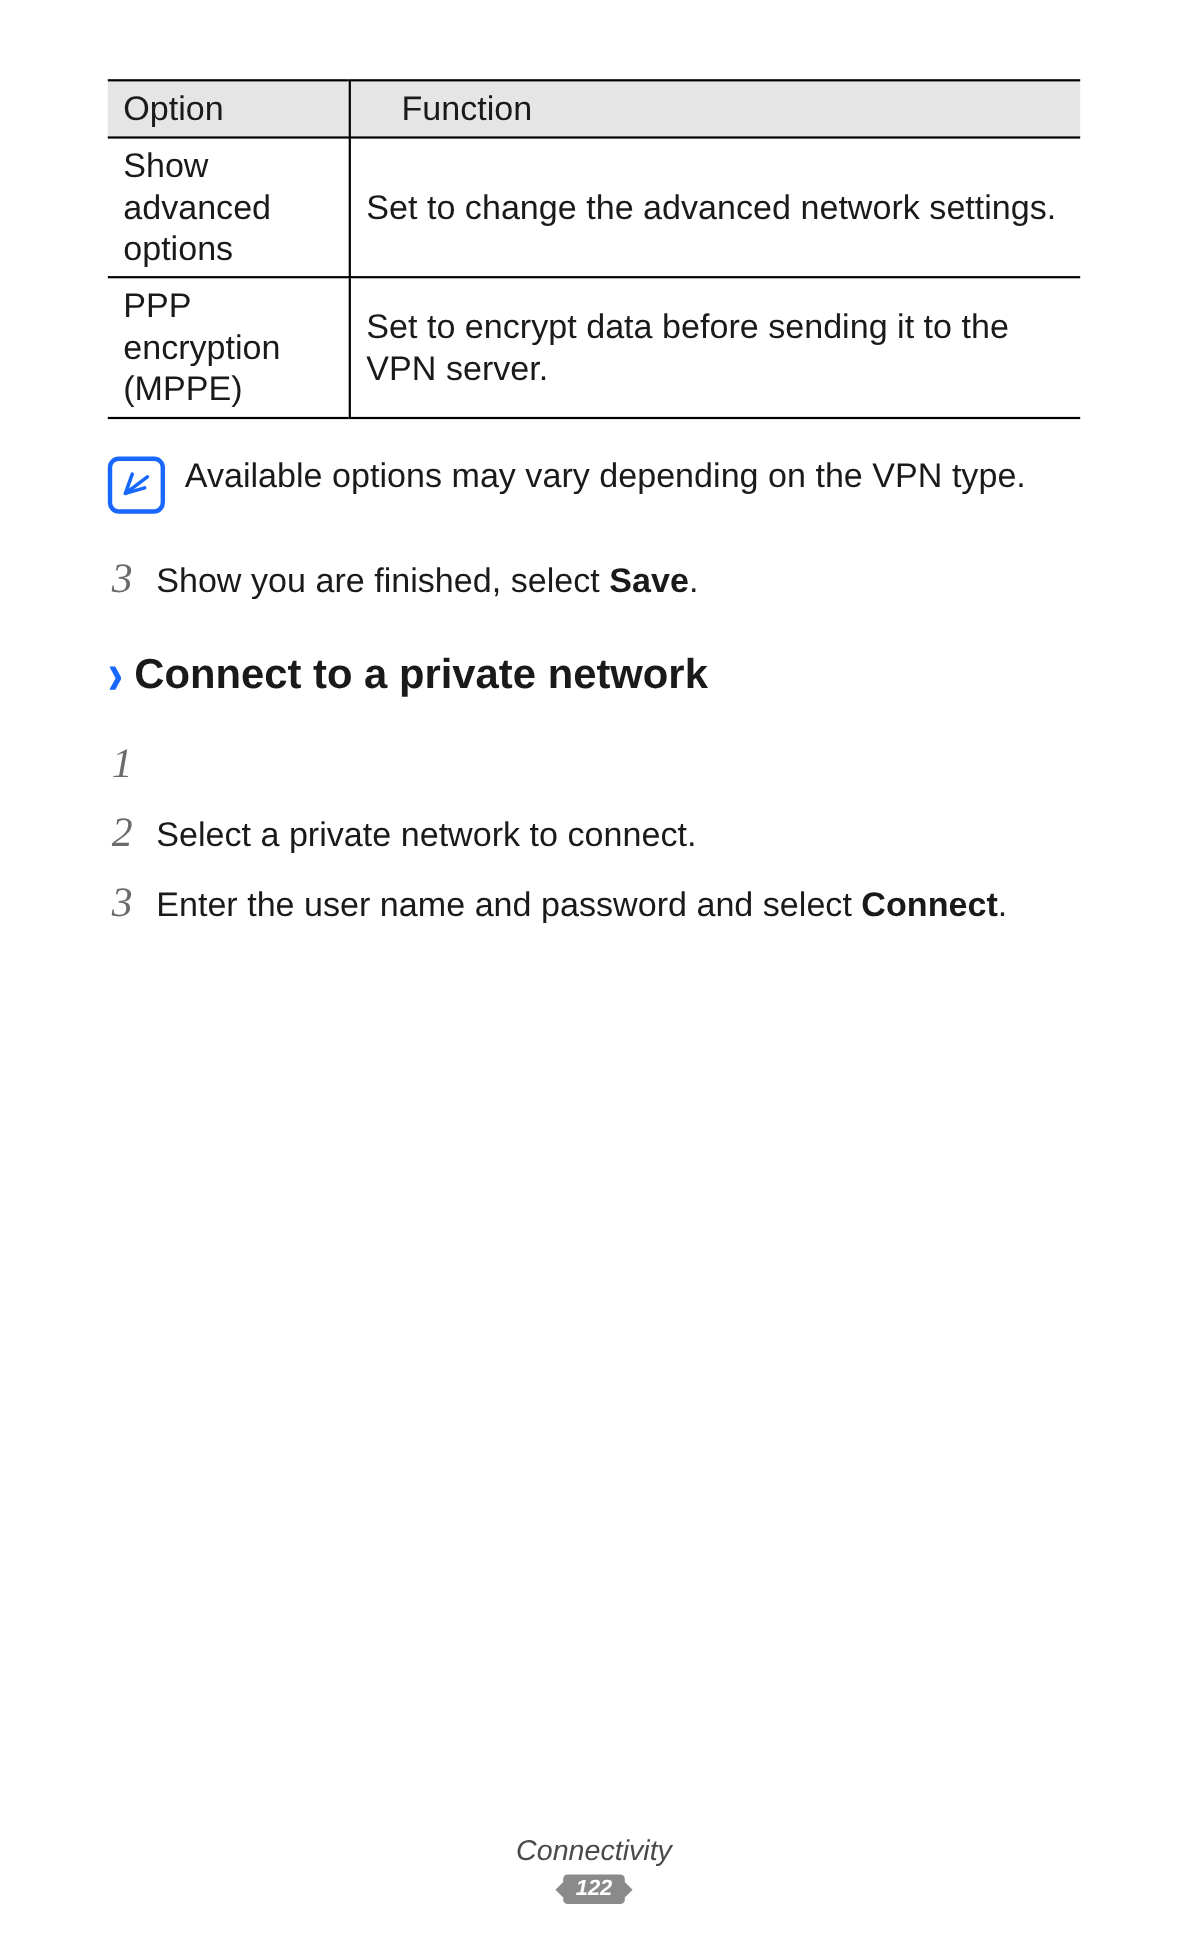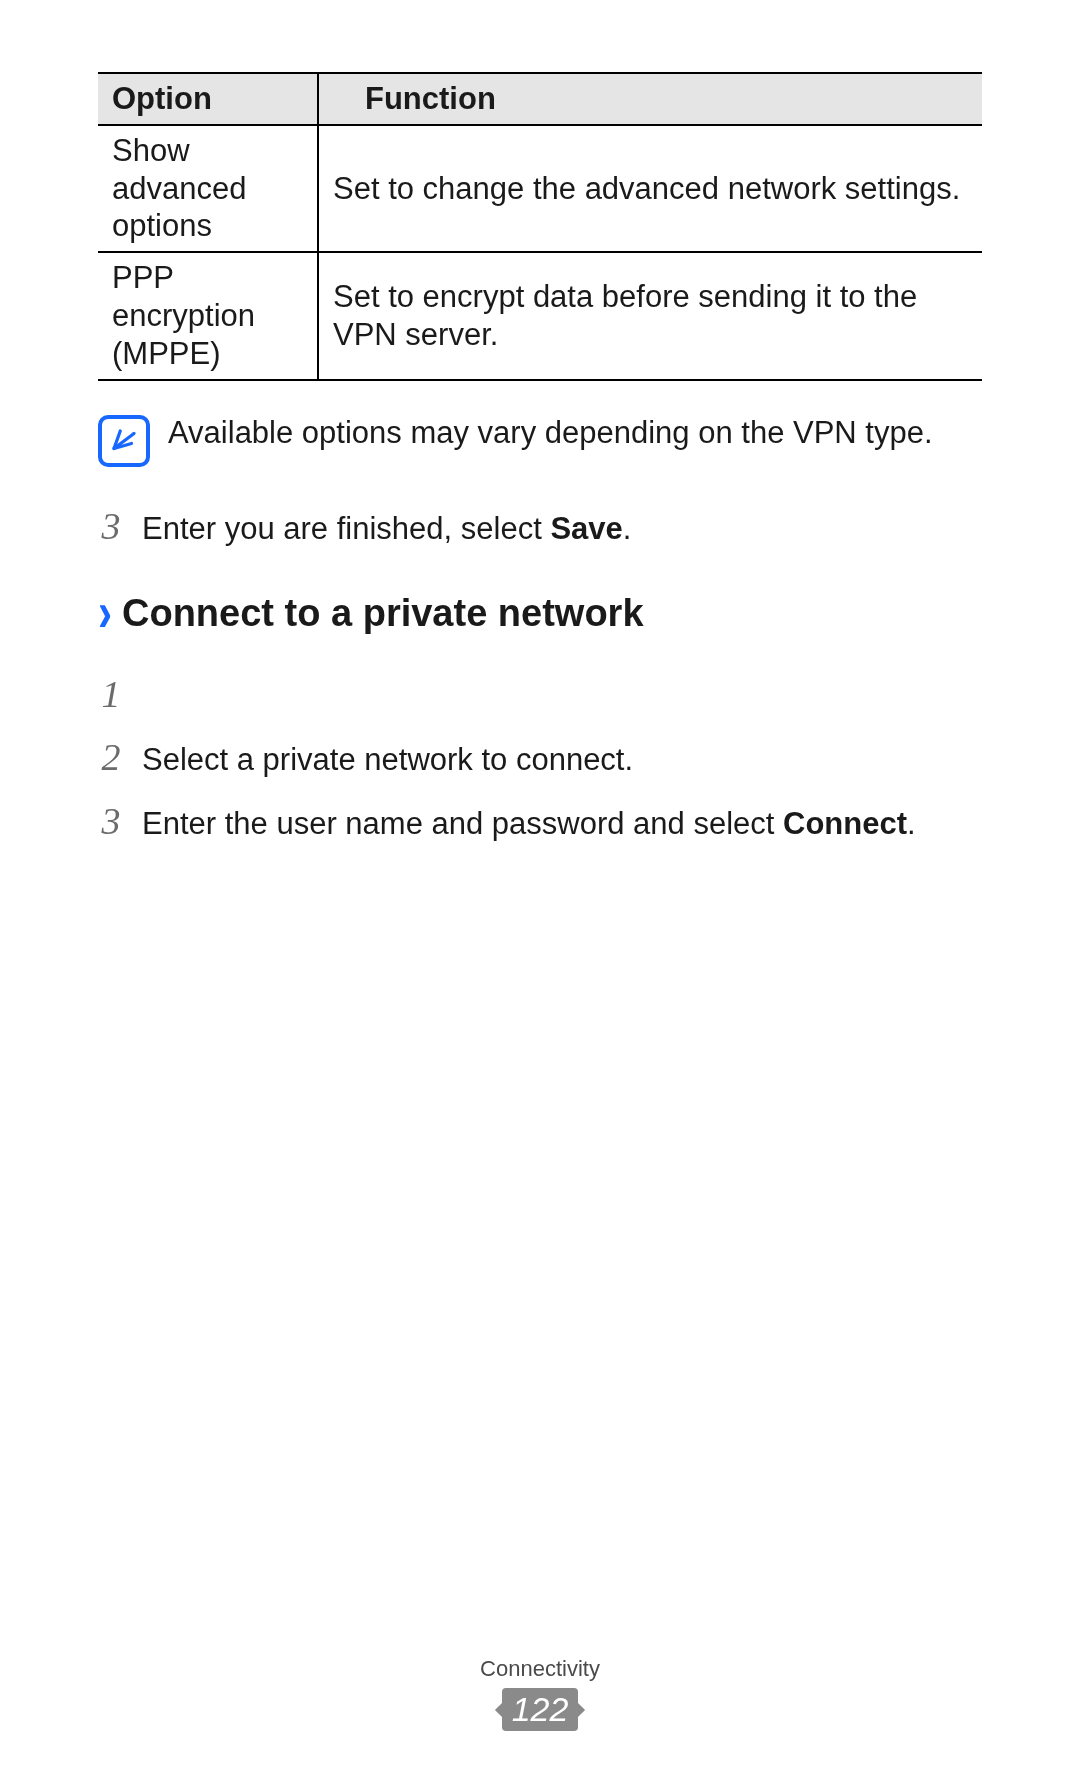--- a/index.html
+++ b/index.html
@@ -17,21 +17,21 @@
   table.options {
     width: 100%;
     border-collapse: collapse;
     border-top: 2px solid #000;
     border-bottom: 2px solid #000;
     font-size: 31px;
     line-height: 1.22;
   }
   table.options th {
     background: #e5e5e5;
-    font-weight: 700;
+    font-weight: 400;
     text-align: left;
     padding: 6px 14px;
     border-right: 2px solid #000;
     border-bottom: 2px solid #000;
   }
   table.options th:last-child { border-right: none; padding-left: 46px; }
   table.options td {
     padding: 6px 14px;
     border-right: 2px solid #000;
     border-bottom: 2px solid #000;
@@ -100,33 +100,34 @@
     font-weight: 700;
   }
 
   .footer {
     position: absolute;
     bottom: 40px;
     left: 0; right: 0;
     text-align: center;
   }
   .footer-section {
-    font-size: 22px;
+    font-style: italic;
+    font-size: 26px;
     color: #4a4a4a;
     margin-bottom: 6px;
   }
   .page-badge {
     display: inline-block;
     min-width: 56px;
     padding: 2px 10px;
     background: #8a8a8a;
     color: #fff;
     font-style: italic;
-    font-size: 34px;
-    font-weight: 400;
+    font-size: 20px;
+    font-weight: 700;
     border-radius: 4px;
     position: relative;
   }
   .page-badge::before, .page-badge::after {
     content: "";
     position: absolute;
     top: 50%;
     width: 10px; height: 10px;
     background: #8a8a8a;
     transform: translateY(-50%) rotate(45deg);
@@ -169,21 +170,21 @@
         <path d="M9 4 L4 18 L18 14"></path>
       </svg>
     </span>
     <span>Available options may vary depending on the VPN type.</span>
   </div>
 
   <div class="step-list">
     <div class="step">
       <span class="step-num">3</span>
       <span class="step-text">
-        <span>Enter you are finished, select </span><b>Save</b><span>.</span>
+        <span>Show you are finished, select </span><b>Save</b><span>.</span>
       </span>
     </div>
   </div>
 
   <div class="section-heading">
     <span class="chev">›</span>
     <h2>Connect to a private network</h2>
   </div>
 
   <div class="step-list" id="steps-container">

